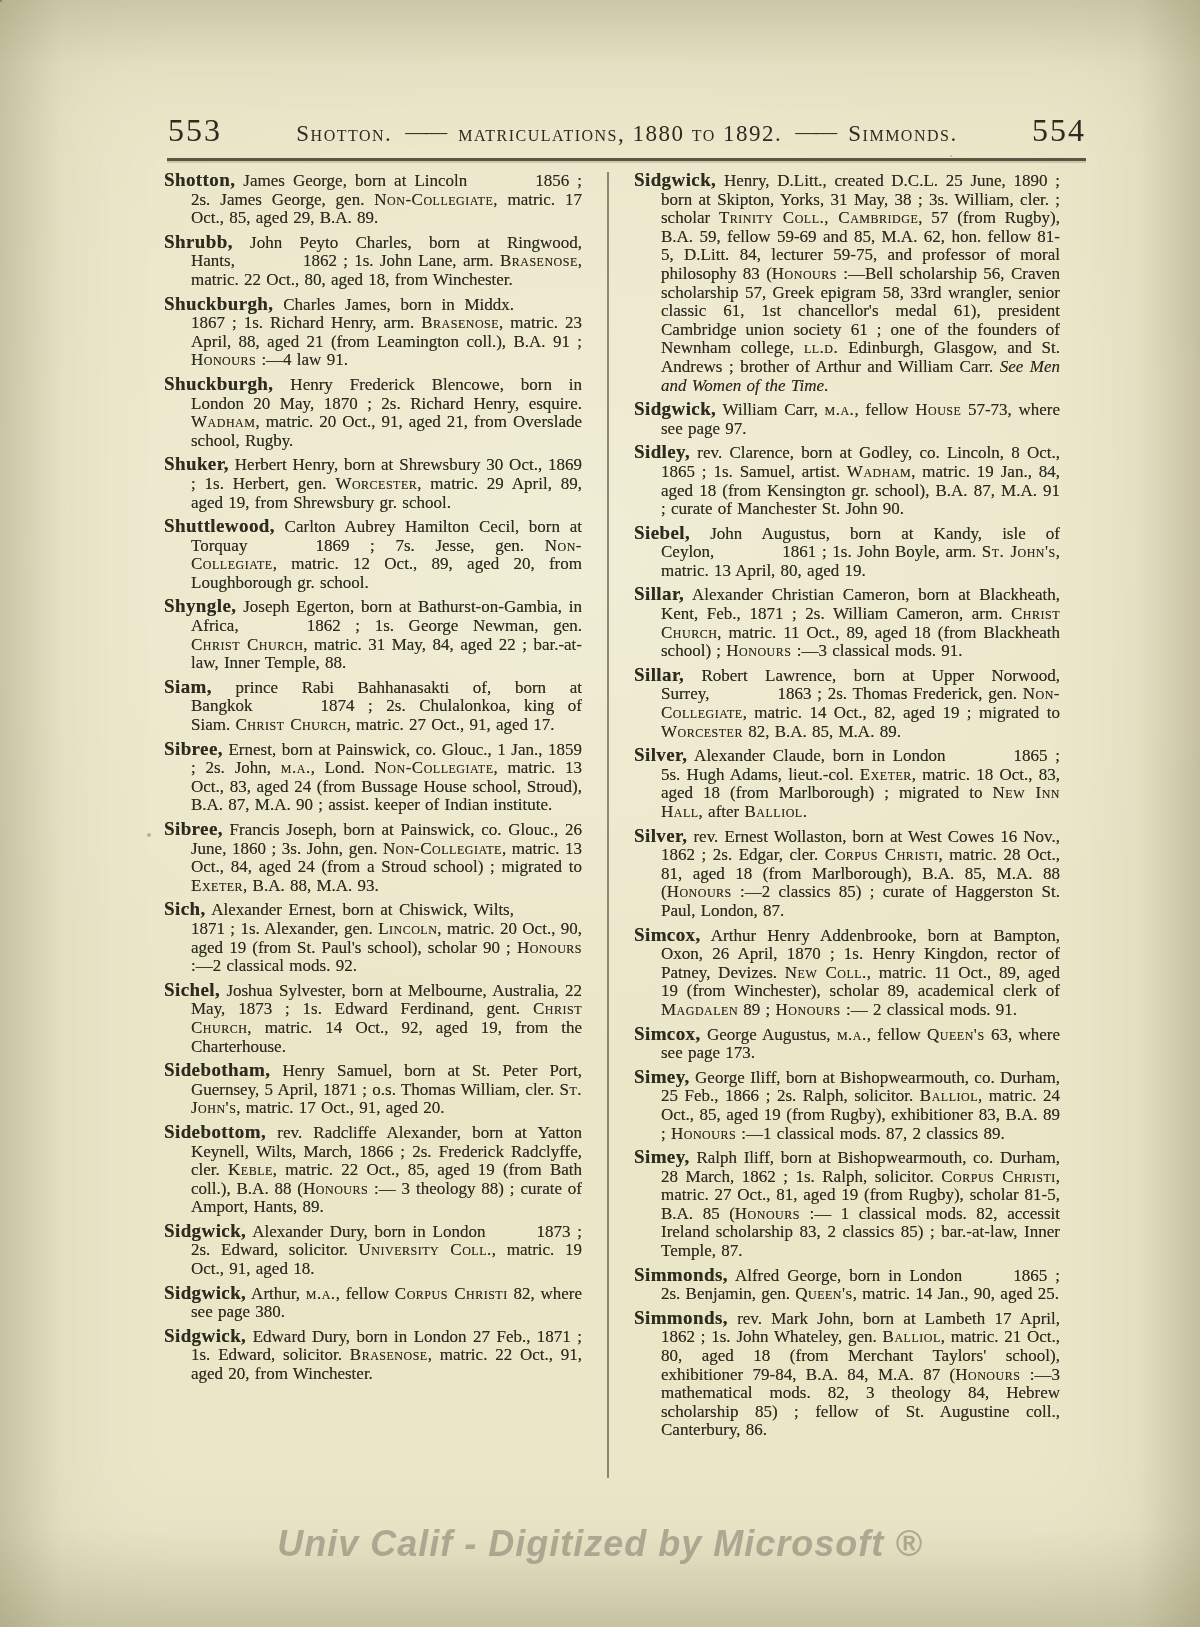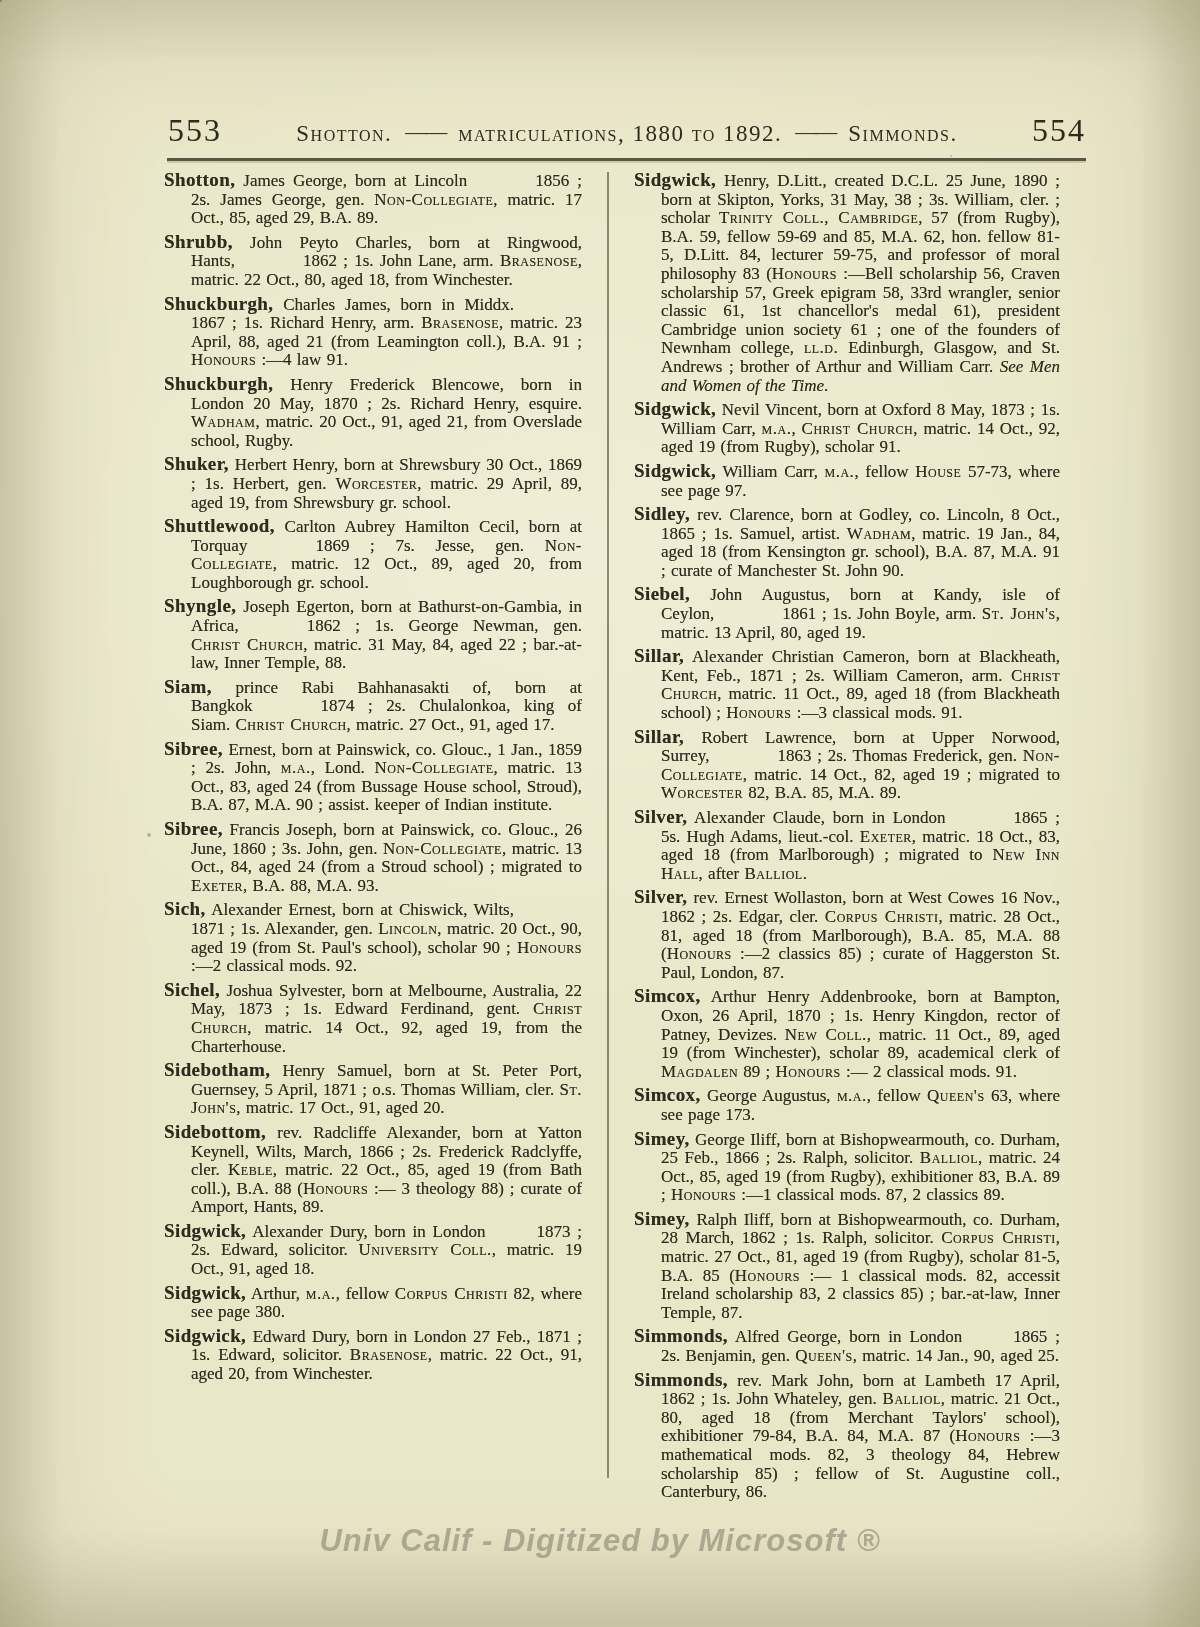--- a/index.html
+++ b/index.html
@@ -58,21 +58,21 @@
     word-spacing:1px;
     text-shadow:0 0 .5px rgba(46,42,30,.55);
   }
   .surname{font-weight:bold;font-size:19px;letter-spacing:.4px;}
   .sc{font-variant:small-caps;letter-spacing:.5px;}
   .entry em{font-style:italic;}
   .watermark{
     position:absolute;top:1523px;left:0;width:100%;
     text-align:center;
     font-family:"Liberation Sans","DejaVu Sans",sans-serif;
-    font-style:italic;font-weight:bold;font-size:31px;letter-spacing:1px;
+    font-style:italic;font-weight:bold;font-size:36px;letter-spacing:1px;
     color:rgba(137,134,117,.62);
   }
 </style>
 </head>
 <body>
 
 <div class="page">
   <div class="specks"></div>
 
   <div class="header">
@@ -104,21 +104,20 @@
       <p class="entry"><span class="surname">Sich,</span><span> Alexander Ernest, born at Chiswick, Wilts,    1871 ; 1s. Alexander, gen. <span class="sc">Lincoln</span>, matric. 20 Oct., 90, aged 19 (from St. Paul's school), scholar 90 ; <span class="sc">Honours</span> :—2 classical mods. 92.</span></p>
       <p class="entry"><span class="surname">Sichel,</span><span> Joshua Sylvester, born at Melbourne, Australia, 22 May, 1873 ; 1s. Edward Ferdinand, gent. <span class="sc">Christ Church</span>, matric. 14 Oct., 92, aged 19, from the Charterhouse.</span></p>
       <p class="entry"><span class="surname">Sidebotham,</span><span> Henry Samuel, born at St. Peter Port, Guernsey, 5 April, 1871 ; o.s. Thomas William, cler. <span class="sc">St. John's</span>, matric. 17 Oct., 91, aged 20.</span></p>
       <p class="entry"><span class="surname">Sidebottom,</span><span> rev. Radcliffe Alexander, born at Yatton Keynell, Wilts, March, 1866 ; 2s. Frederick Radclyffe, cler. <span class="sc">Keble</span>, matric. 22 Oct., 85, aged 19 (from Bath coll.), B.A. 88 (<span class="sc">Honours</span> :— 3 theology 88) ; curate of Amport, Hants, 89.</span></p>
       <p class="entry"><span class="surname">Sidgwick,</span><span> Alexander Dury, born in London   1873 ; 2s. Edward, solicitor. <span class="sc">University Coll.</span>, matric. 19 Oct., 91, aged 18.</span></p>
       <p class="entry"><span class="surname">Sidgwick,</span><span> Arthur, <span class="sc">m.a.</span>, fellow <span class="sc">Corpus Christi</span> 82, where see page 380.</span></p>
       <p class="entry"><span class="surname">Sidgwick,</span><span> Edward Dury, born in London 27 Feb., 1871 ; 1s. Edward, solicitor. <span class="sc">Brasenose</span>, matric. 22 Oct., 91, aged 20, from Winchester.</span></p>
     </div>
   <div class="column right">
       <p class="entry"><span class="surname">Sidgwick,</span><span> Henry, D.Litt., created D.C.L. 25 June, 1890 ; born at Skipton, Yorks, 31 May, 38 ; 3s. William, cler. ; scholar <span class="sc">Trinity Coll., Cambridge</span>, 57 (from Rugby), B.A. 59, fellow 59-69 and 85, M.A. 62, hon. fellow 81-5, D.Litt. 84, lecturer 59-75, and professor of moral philosophy 83 (<span class="sc">Honours</span> :—Bell scholarship 56, Craven scholarship 57, Greek epigram 58, 33rd wrangler, senior classic 61, 1st chancellor's medal 61), president Cambridge union society 61 ; one of the founders of Newnham college, <span class="sc">ll.d.</span> Edinburgh, Glasgow, and St. Andrews ; brother of Arthur and William Carr. <em>See Men and Women of the Time</em>.</span></p>
-      <p class="entry"><span class="surname">Sidgwick,</span><span> Nevil Vincent, born at Oxford 8 May, 1873 ; 1s. William Carr, <span class="sc">m.a.</span>, <span class="sc">Christ Church</span>, matric. 14 Oct., 92, aged 19 (from Rugby), scholar 91.</span></p>
       <p class="entry"><span class="surname">Sidgwick,</span><span> William Carr, <span class="sc">m.a.</span>, fellow <span class="sc">House</span> 57-73, where see page 97.</span></p>
       <p class="entry"><span class="surname">Sidley,</span><span> rev. Clarence, born at Godley, co. Lincoln, 8 Oct., 1865 ; 1s. Samuel, artist. <span class="sc">Wadham</span>, matric. 19 Jan., 84, aged 18 (from Kensington gr. school), B.A. 87, M.A. 91 ; curate of Manchester St. John 90.</span></p>
       <p class="entry"><span class="surname">Siebel,</span><span> John Augustus, born at Kandy, isle of Ceylon,    1861 ; 1s. John Boyle, arm. <span class="sc">St. John's</span>, matric. 13 April, 80, aged 19.</span></p>
       <p class="entry"><span class="surname">Sillar,</span><span> Alexander Christian Cameron, born at Blackheath, Kent, Feb., 1871 ; 2s. William Cameron, arm. <span class="sc">Christ Church</span>, matric. 11 Oct., 89, aged 18 (from Blackheath school) ; <span class="sc">Honours</span> :—3 classical mods. 91.</span></p>
       <p class="entry"><span class="surname">Sillar,</span><span> Robert Lawrence, born at Upper Norwood, Surrey,    1863 ; 2s. Thomas Frederick, gen. <span class="sc">Non-Collegiate</span>, matric. 14 Oct., 82, aged 19 ; migrated to <span class="sc">Worcester</span> 82, B.A. 85, M.A. 89.</span></p>
       <p class="entry"><span class="surname">Silver,</span><span> Alexander Claude, born in London    1865 ; 5s. Hugh Adams, lieut.-col. <span class="sc">Exeter</span>, matric. 18 Oct., 83, aged 18 (from Marlborough) ; migrated to <span class="sc">New Inn Hall</span>, after <span class="sc">Balliol</span>.</span></p>
       <p class="entry"><span class="surname">Silver,</span><span> rev. Ernest Wollaston, born at West Cowes 16 Nov., 1862 ; 2s. Edgar, cler. <span class="sc">Corpus Christi</span>, matric. 28 Oct., 81, aged 18 (from Marlborough), B.A. 85, M.A. 88 (<span class="sc">Honours</span> :—2 classics 85) ; curate of Haggerston St. Paul, London, 87.</span></p>
       <p class="entry"><span class="surname">Simcox,</span><span> Arthur Henry Addenbrooke, born at Bampton, Oxon, 26 April, 1870 ; 1s. Henry Kingdon, rector of Patney, Devizes. <span class="sc">New Coll.</span>, matric. 11 Oct., 89, aged 19 (from Winchester), scholar 89, academical clerk of <span class="sc">Magdalen</span> 89 ; <span class="sc">Honours</span> :— 2 classical mods. 91.</span></p>
       <p class="entry"><span class="surname">Simcox,</span><span> George Augustus, <span class="sc">m.a.</span>, fellow <span class="sc">Queen's</span> 63, where see page 173.</span></p>
       <p class="entry"><span class="surname">Simey,</span><span> George Iliff, born at Bishopwearmouth, co. Durham, 25 Feb., 1866 ; 2s. Ralph, solicitor. <span class="sc">Balliol</span>, matric. 24 Oct., 85, aged 19 (from Rugby), exhibitioner 83, B.A. 89 ; <span class="sc">Honours</span> :—1 classical mods. 87, 2 classics 89.</span></p>

